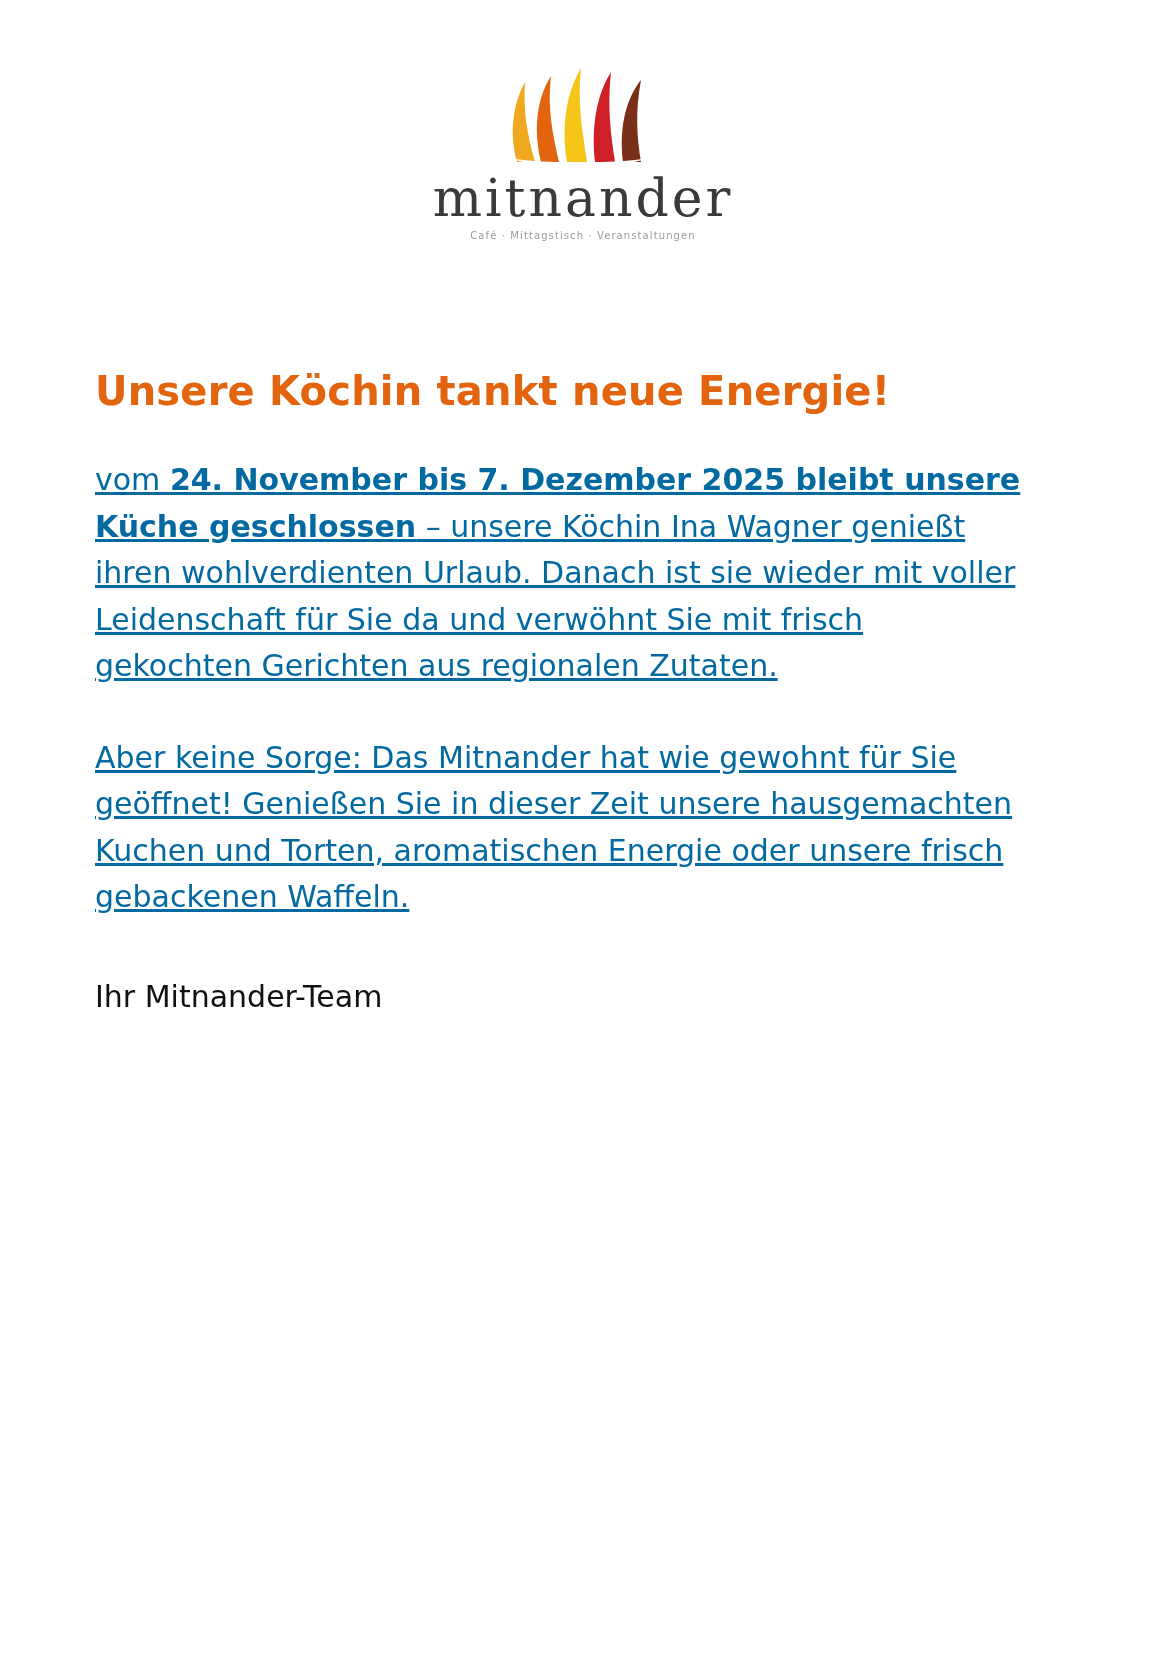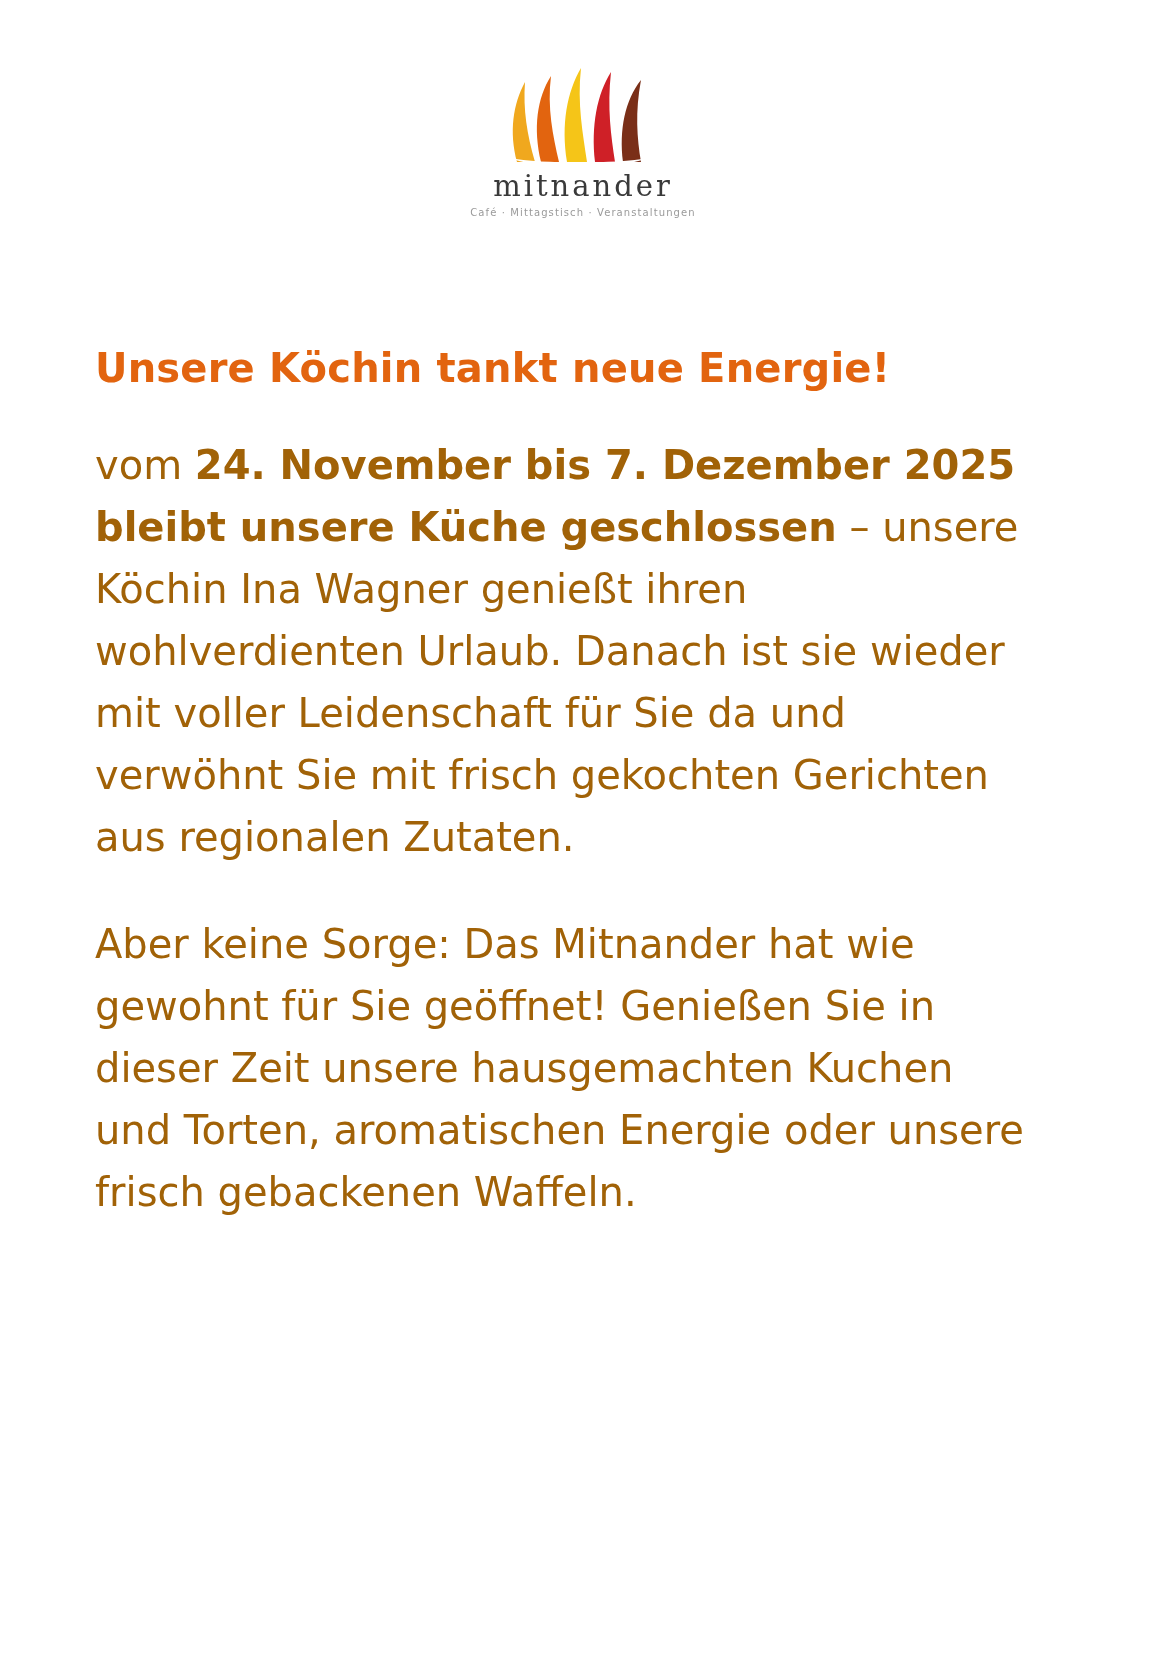--- a/index.html
+++ b/index.html
@@ -32,21 +32,21 @@
     align-items: center;
   }
   .logo-mark {
     width: 200px;
     height: 108px;
     position: relative;
   }
   .logo-wordmark {
     margin-top: 6px;
     font-family: "DejaVu Serif", serif;
-    font-size: 29px;
+    font-size: 52px;
     letter-spacing: 3px;
     color: #3a3a3a;
     font-weight: 400;
     line-height: 1;
   }
   .logo-tagline {
     margin-top: 7px;
     font-family: "DejaVu Sans", sans-serif;
     font-size: 10px;
     letter-spacing: 1.1px;
@@ -76,24 +76,25 @@
   .salutation {
     margin-top: 55px;
     font-size: 30px;
     font-weight: bold;
     line-height: 1.35;
     color: #111111;
   }
 
   .para {
     margin-top: 42px;
-    font-size: 40px;
+    font-size: 30px;
     line-height: 1.55;
-    color: #a16207;
+    color: #0369a1;
     max-width: 930px;
+    text-decoration: underline;
   }
   .para.tight {
     margin-top: 45px;
   }
   .para b {
     font-weight: bold;
   }
   .signature {
     margin-top: 54px;
     font-size: 30px;
@@ -124,15 +125,16 @@
   <div class="content">
 
     <h1 class="headline">Unsere Köchin tankt neue Energie!</h1>
 
 
     <p class="para"><span>vom </span><b>24. November bis 7. Dezember 2025 bleibt unsere Küche geschlossen</b><span> – unsere Köchin Ina Wagner genießt ihren wohlverdienten Urlaub. Danach ist sie wieder mit voller Leidenschaft für Sie da und verwöhnt Sie mit frisch gekochten Gerichten aus regionalen Zutaten.</span></p>
 
     <p class="para tight">Aber keine Sorge: Das Mitnander hat wie gewohnt für Sie geöffnet! Genießen Sie in dieser Zeit unsere hausgemachten Kuchen und Torten, aromatischen Energie oder unsere frisch gebackenen Waffeln.</p>
 
 
+    <p class="signature">Ihr Mitnander-Team</p>
 
   </div>
 </div>
 
 </body></html>

